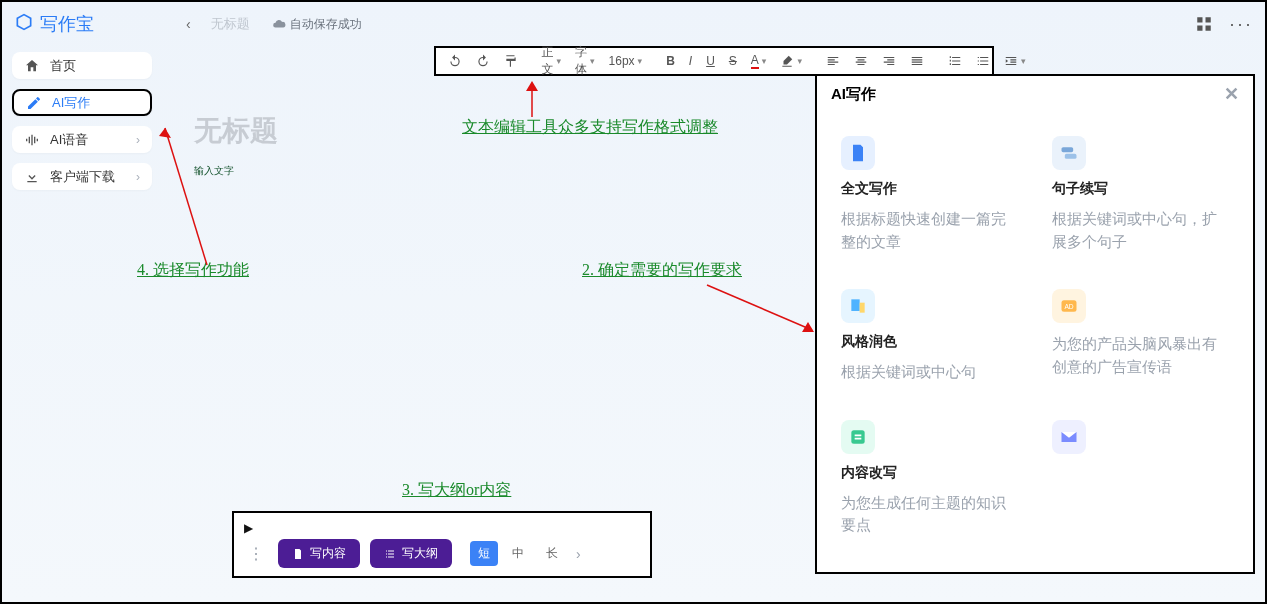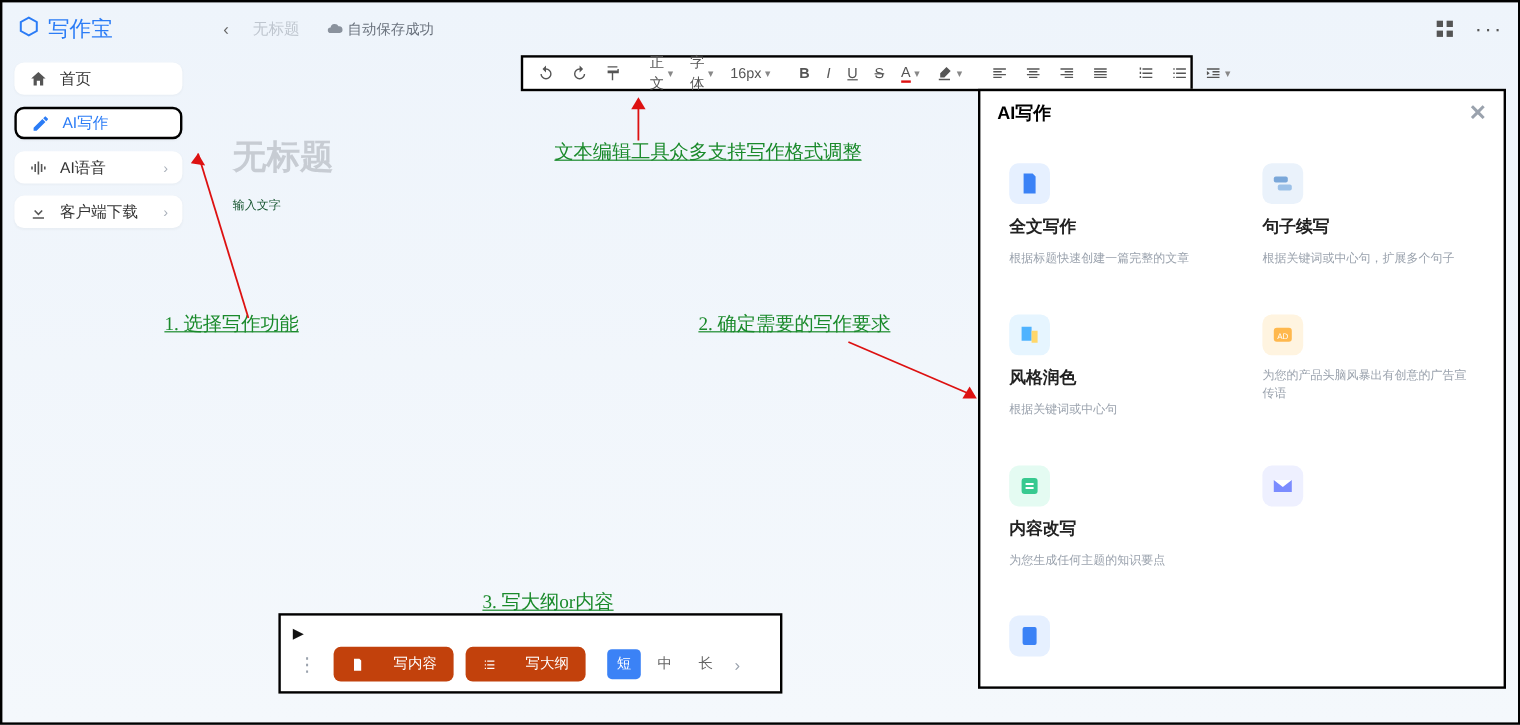--- a/index.html
+++ b/index.html
@@ -29,34 +29,34 @@
 .tsep{width:1px;height:16px;background:#e2e6ec}
 
 .editor{margin:36px 0 0 22px;width:520px}
 .ed-title{color:#c7ccd3;font-size:28px;font-weight:700;margin-bottom:14px}
 .ed-body{color:#14532d;font-size:10px}
 
 .bottompanel{position:absolute;left:70px;bottom:24px;width:420px;border:2px solid #000;background:#fff;padding:8px 10px}
 .bp-caret{font-size:12px;color:#111;margin-bottom:4px}
 .bp-row{display:flex;align-items:center;gap:10px}
 .bp-more{color:#9aa2ad;font-size:16px;cursor:pointer;padding:0 4px}
-.bp-btn{background:#c2410c;color:#fff;border:none;border-radius:6px;padding:6px 14px;font-size:12px;display:flex;align-items:center;gap:24px;cursor:pointer}
+.bp-btn{background:#4c1d95;color:#fff;border:none;border-radius:6px;padding:6px 14px;font-size:12px;display:flex;align-items:center;gap:6px;cursor:pointer}
 .lenopts{display:flex;align-items:center;gap:6px;margin-left:8px}
 .len{font-size:12px;color:#666;padding:4px 8px;border-radius:4px;cursor:pointer}
 .len.active{background:#3b82f6;color:#fff}
 .len-next{color:#9aa2ad;font-size:14px;cursor:pointer;padding:0 4px}
 
 .aipanel{position:absolute;right:10px;top:72px;width:440px;height:500px;border:2px solid #000;background:#fff}
 .aipanel-hd{display:flex;align-items:center;justify-content:space-between;height:36px;padding:0 14px;font-weight:700;font-size:15px}
 .aipanel-close{color:#9aa2ad;font-size:18px;cursor:pointer}
 .aipanel-grid{display:grid;grid-template-columns:1fr 1fr;gap:14px;padding:12px 14px;height:calc(100% - 36px);overflow:hidden}
 .aicard{border-radius:8px;padding:12px 10px 10px;display:flex;flex-direction:column;gap:10px;cursor:pointer}
 .aicard .ic{width:34px;height:34px;border-radius:8px;display:flex;align-items:center;justify-content:center}
 .aicard h4{font-size:14px;font-weight:700;color:#222}
-.aicard p{font-size:10px;color:#9aa2ad;line-height:1.5}
+.aicard p{font-size:15px;color:#9aa2ad;line-height:1.5}
 
 
 .anno{position:absolute;color:#1a8a2b;font-family:"KaiTi","STKaiti",serif;font-size:16px;text-decoration:underline;pointer-events:none}
 .arrow{position:absolute;pointer-events:none}
 .arrow line{stroke:#d11;stroke-width:1.5}
 .arrow polygon{fill:#d11}
 </style>
 </head>
 <body>
 
@@ -319,31 +319,31 @@
     <div class="aicard">
       <div class="ic" style="background:#e6f0ff">
           <svg width="20" height="20" viewBox="0 0 24 24">
             <rect x="5" y="3" width="14" height="18" rx="2" fill="#3b82f6"></rect>
           </svg>
         </div>
     </div>
   </div>
 </div>
 
-<div class="anno" style="left:135px;top:258px">1. 选择写作功能</div>
+<div class="anno" style="left:135px;top:258px">4. 选择写作功能</div>
 <svg class="arrow" style="left:155px;top:118px" width="60" height="150">
     <line x1="50" y1="145" x2="8" y2="8"></line>
     <polygon points="8,8 14,18 2,16"></polygon>
   </svg>
 
 <div class="anno" style="left:460px;top:115px">文本编辑工具众多支持写作格式调整</div>
 <svg class="arrow" style="left:500px;top:75px" width="60" height="45">
     <line x1="30" y1="40" x2="30" y2="6"></line>
     <polygon points="30,4 24,14 36,14"></polygon>
   </svg>
 
 <div class="anno" style="left:580px;top:258px">2. 确定需要的写作要求</div>
 <svg class="arrow" style="left:700px;top:278px" width="120" height="60">
     <line x1="5" y1="5" x2="110" y2="50"></line>
     <polygon points="112,52 100,52 106,42"></polygon>
   </svg>
 
-<div class="anno" style="left:400px;top:490px">3. 写大纲or内容</div>
+<div class="anno" style="left:400px;top:478px">3. 写大纲or内容</div>
 
 </body></html>

